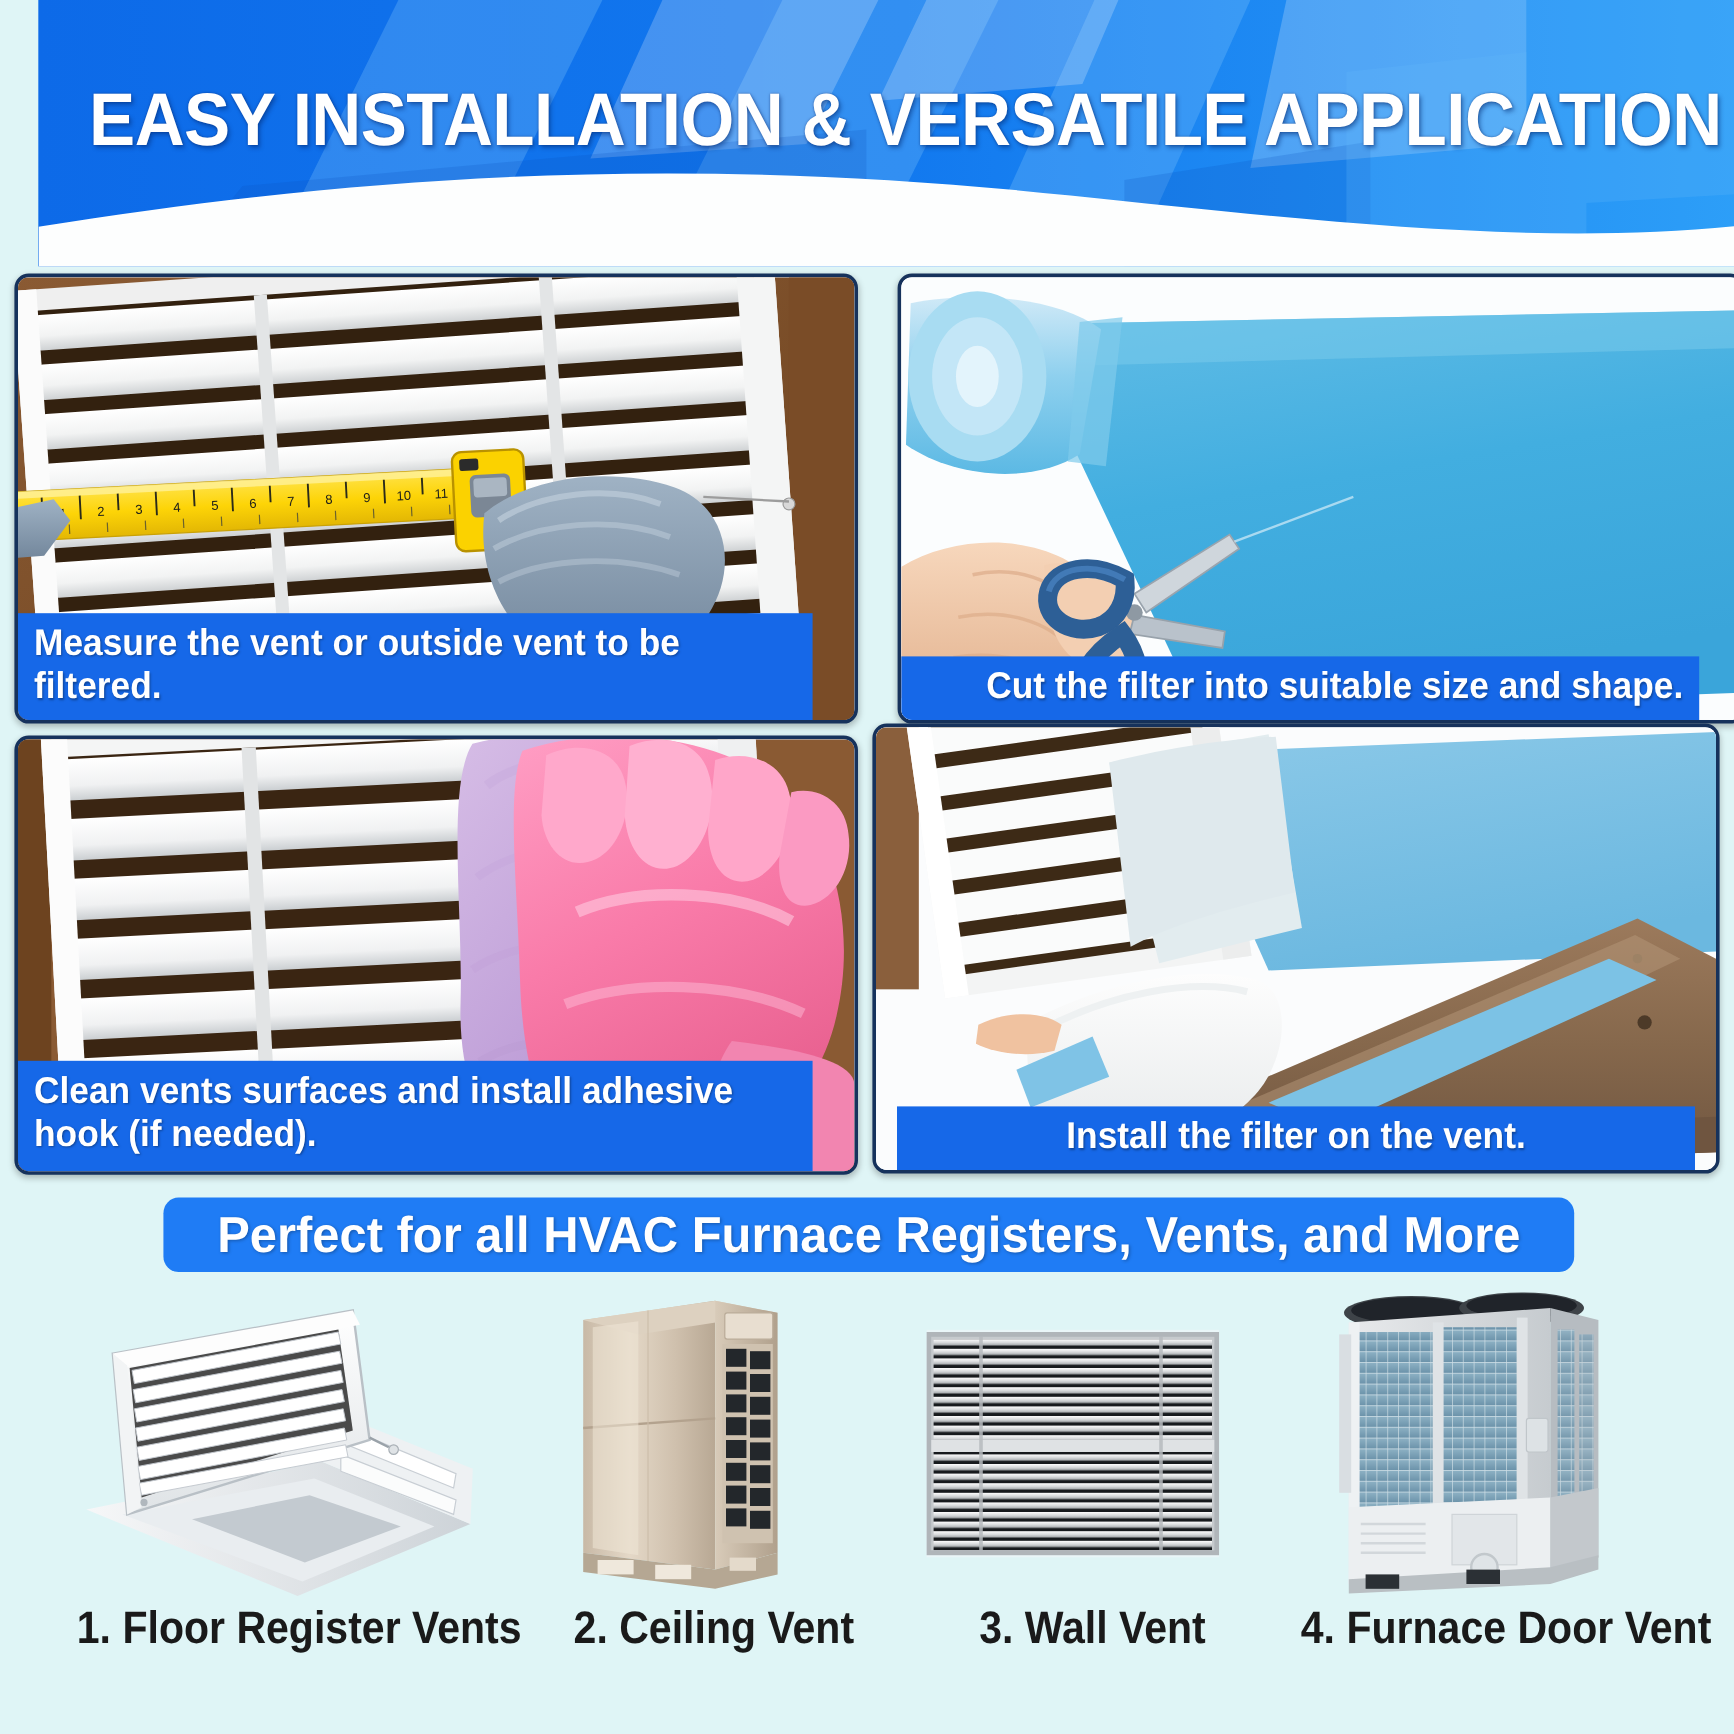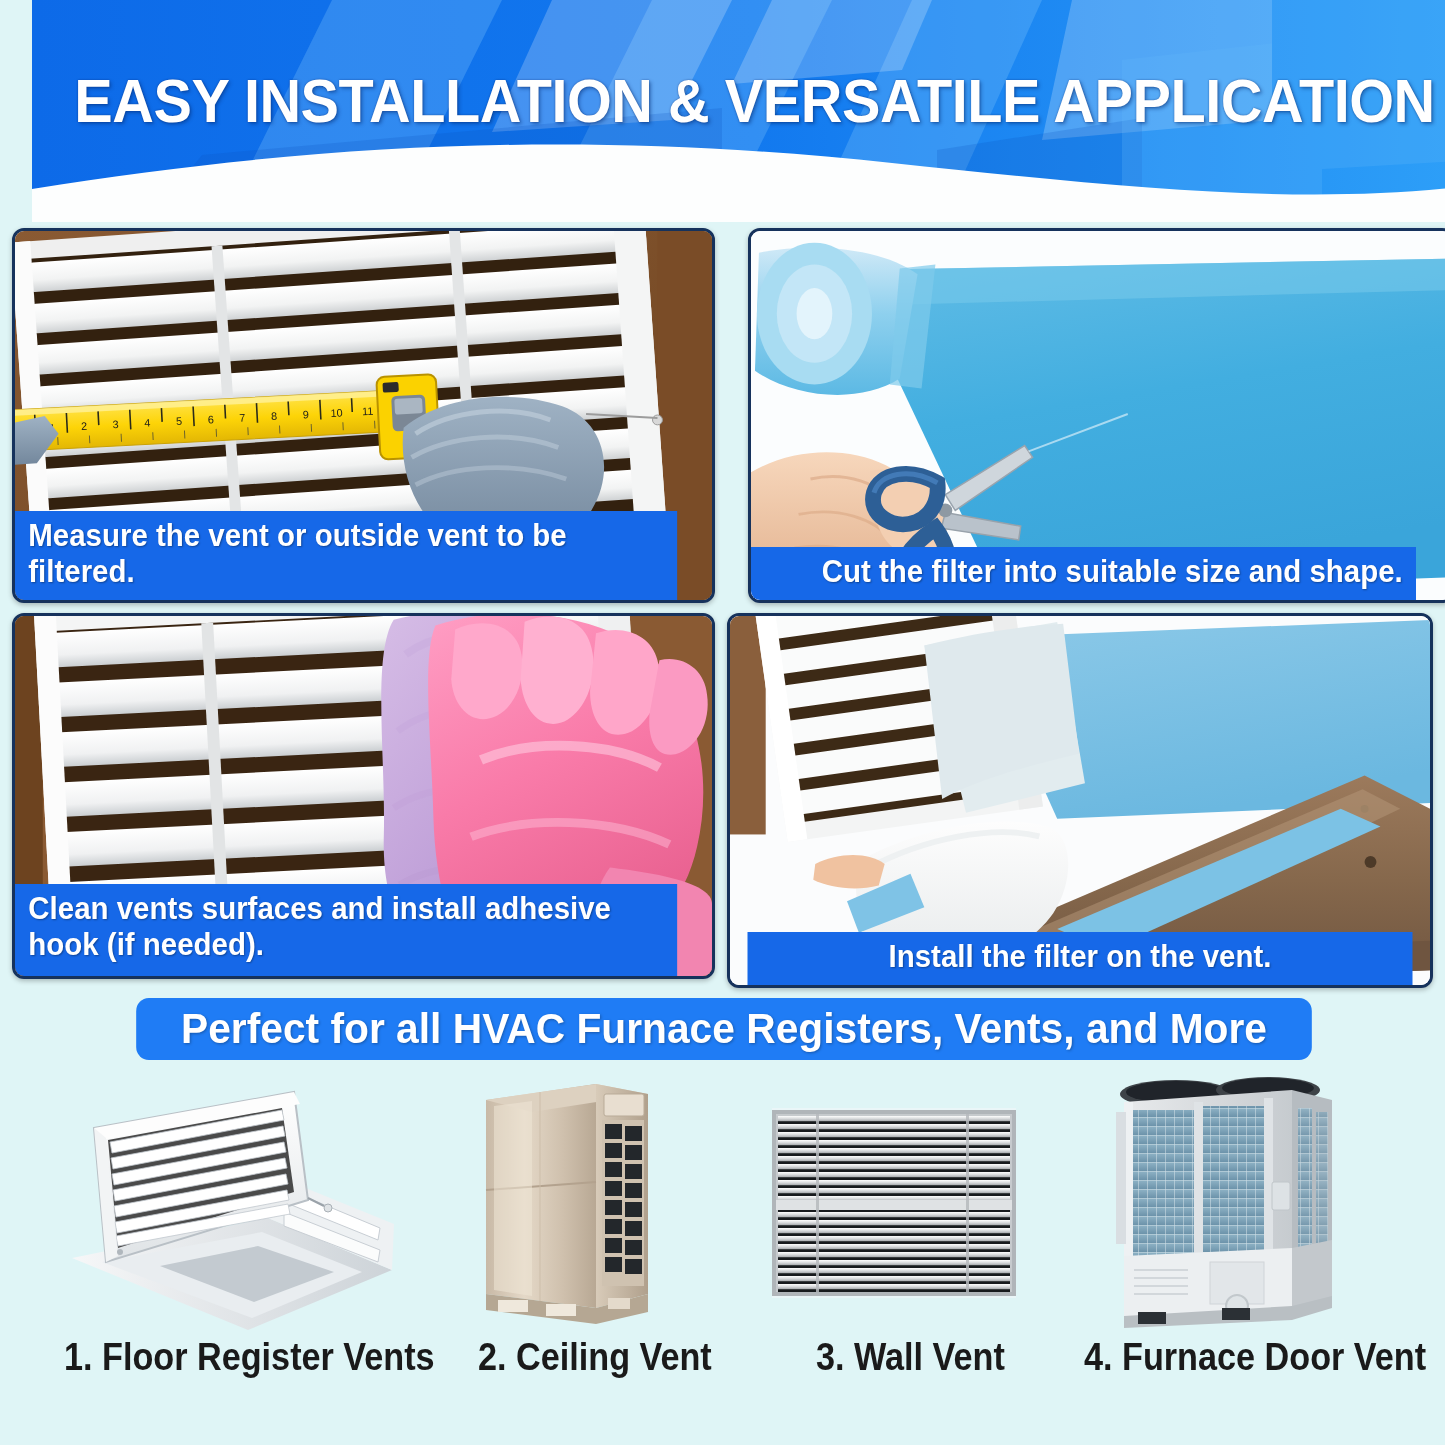--- a/index.html
+++ b/index.html
@@ -39,21 +39,21 @@
     position:absolute;
     border:3px solid #16325c;
     border-radius:12px;
     overflow:hidden;
     background:#fff;
     box-shadow:0 2px 5px rgba(0,0,0,0.25);
   }
   .p1 { left:0;    top:0;    width:703px; height:375px; }
   .p2 { left:736px; top:0;    width:706px; height:375px;text-align:right; }
   .p3 { left:0;    top:385px; width:703px; height:366px; }
-  .p4 { left:715px; top:385px; width:706px; height:375px; }
+  .p4 { left:715px; top:375px; width:706px; height:375px; }
 
   .photo { position:absolute; left:0; top:0; width:100%; height:100%; }
 
   .cap {
     position:absolute; left:0; bottom:0; width:100%;
     background:#1668e8;
     color:#fff;
     font-weight:bold;
     font-size:31px;
     line-height:1.18;

